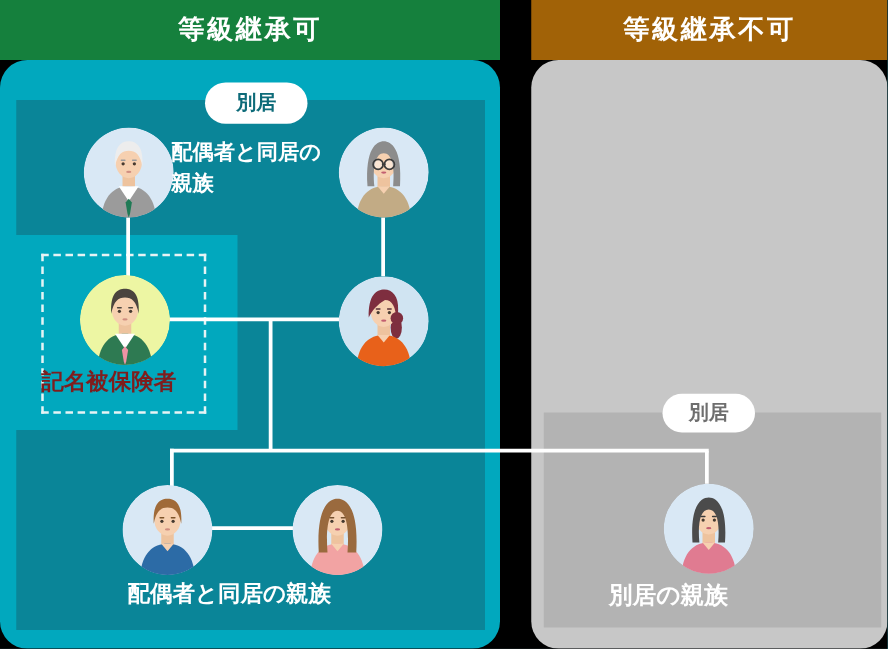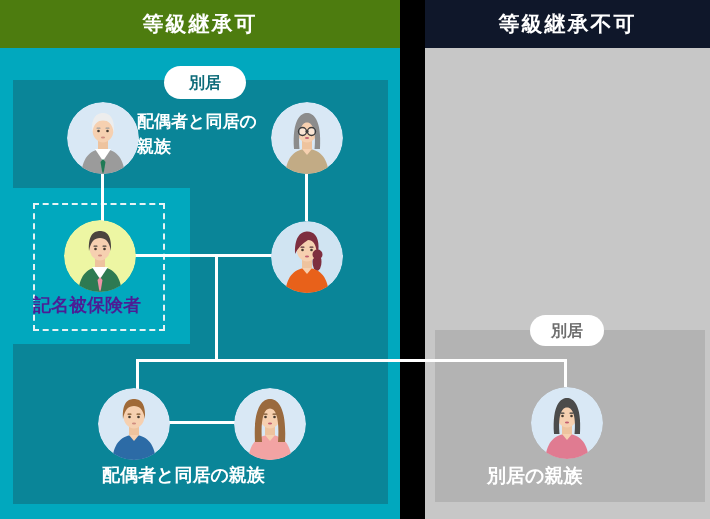--- a/index.html
+++ b/index.html
@@ -3,36 +3,36 @@
 <meta charset="utf-8">
 <style>
   html,body{margin:0;padding:0;background:#222;}
   .stage{position:relative;width:710px;height:519px;background:#000;overflow:hidden;
          font-family:"Liberation Sans","DejaVu Sans",sans-serif;}
   .col{position:absolute;top:0;height:519px;}
   .col-left{left:0;width:400px;}
   .col-right{left:425px;width:285px;}
   .hdr{position:absolute;left:0;top:0;width:100%;height:48px;line-height:48px;
        text-align:center;font-size:21px;font-weight:bold;color:#fff;letter-spacing:2px;}
-  .hdr-left{background:#4d7c0f;}
-  .hdr-right{background:#0f172a;}
-  .body{position:absolute;left:0;top:48px;width:100%;height:471px;}
+  .hdr-left{background:#15803d;}
+  .hdr-right{background:#a16207;}
+  .body{position:absolute;left:0;top:48px;width:100%;height:471px;border-radius:22px;}
   .body-left{background:#01a8be;}
   .body-right{background:#c7c7c7;}
   .panel-teal{position:absolute;left:13px;top:32px;width:375px;height:424px;background:#0a8598;}
   .notch{position:absolute;left:0;top:140px;width:190px;height:156px;background:#01a8be;}
   .panel-gray{position:absolute;left:10px;top:282px;width:270px;height:172px;background:#b3b3b3;}
   .dashed-box{position:absolute;left:33px;top:155px;width:132px;height:128px;
               border:2px dashed #e6f3f5;box-sizing:border-box;}
   .pill{position:absolute;background:#fff;text-align:center;font-weight:bold;border-radius:17px;}
   .pill-left{left:164px;top:18px;width:82px;height:33px;line-height:33px;font-size:16px;color:#0d6b79;}
   .pill-right{left:105px;top:267px;width:74px;height:31px;line-height:31px;font-size:16px;color:#6e6e6e;border-radius:16px;}
   .lbl{position:absolute;color:#fff;font-weight:bold;}
   .lbl-parents{left:137px;top:62px;width:126px;font-size:17px;line-height:1.45;}
-  .lbl-insured{left:33px;top:245px;width:132px;font-size:18px;color:#4c1d95;}
+  .lbl-insured{left:33px;top:245px;width:132px;font-size:18px;color:#7f1d1d;}
   .lbl-spouse{left:257px;top:245px;width:100px;font-size:18px;}
   .lbl-children{left:102px;top:415px;width:200px;font-size:18px;}
   .lbl-relative{left:62px;top:415px;width:160px;font-size:19px;}
   .line{position:absolute;background:#fff;}
   .avatar{position:absolute;width:72px;height:72px;}
   .global{position:absolute;left:0;top:0;width:710px;height:519px;pointer-events:none;}
 </style>
 </head>
 <body>
 

